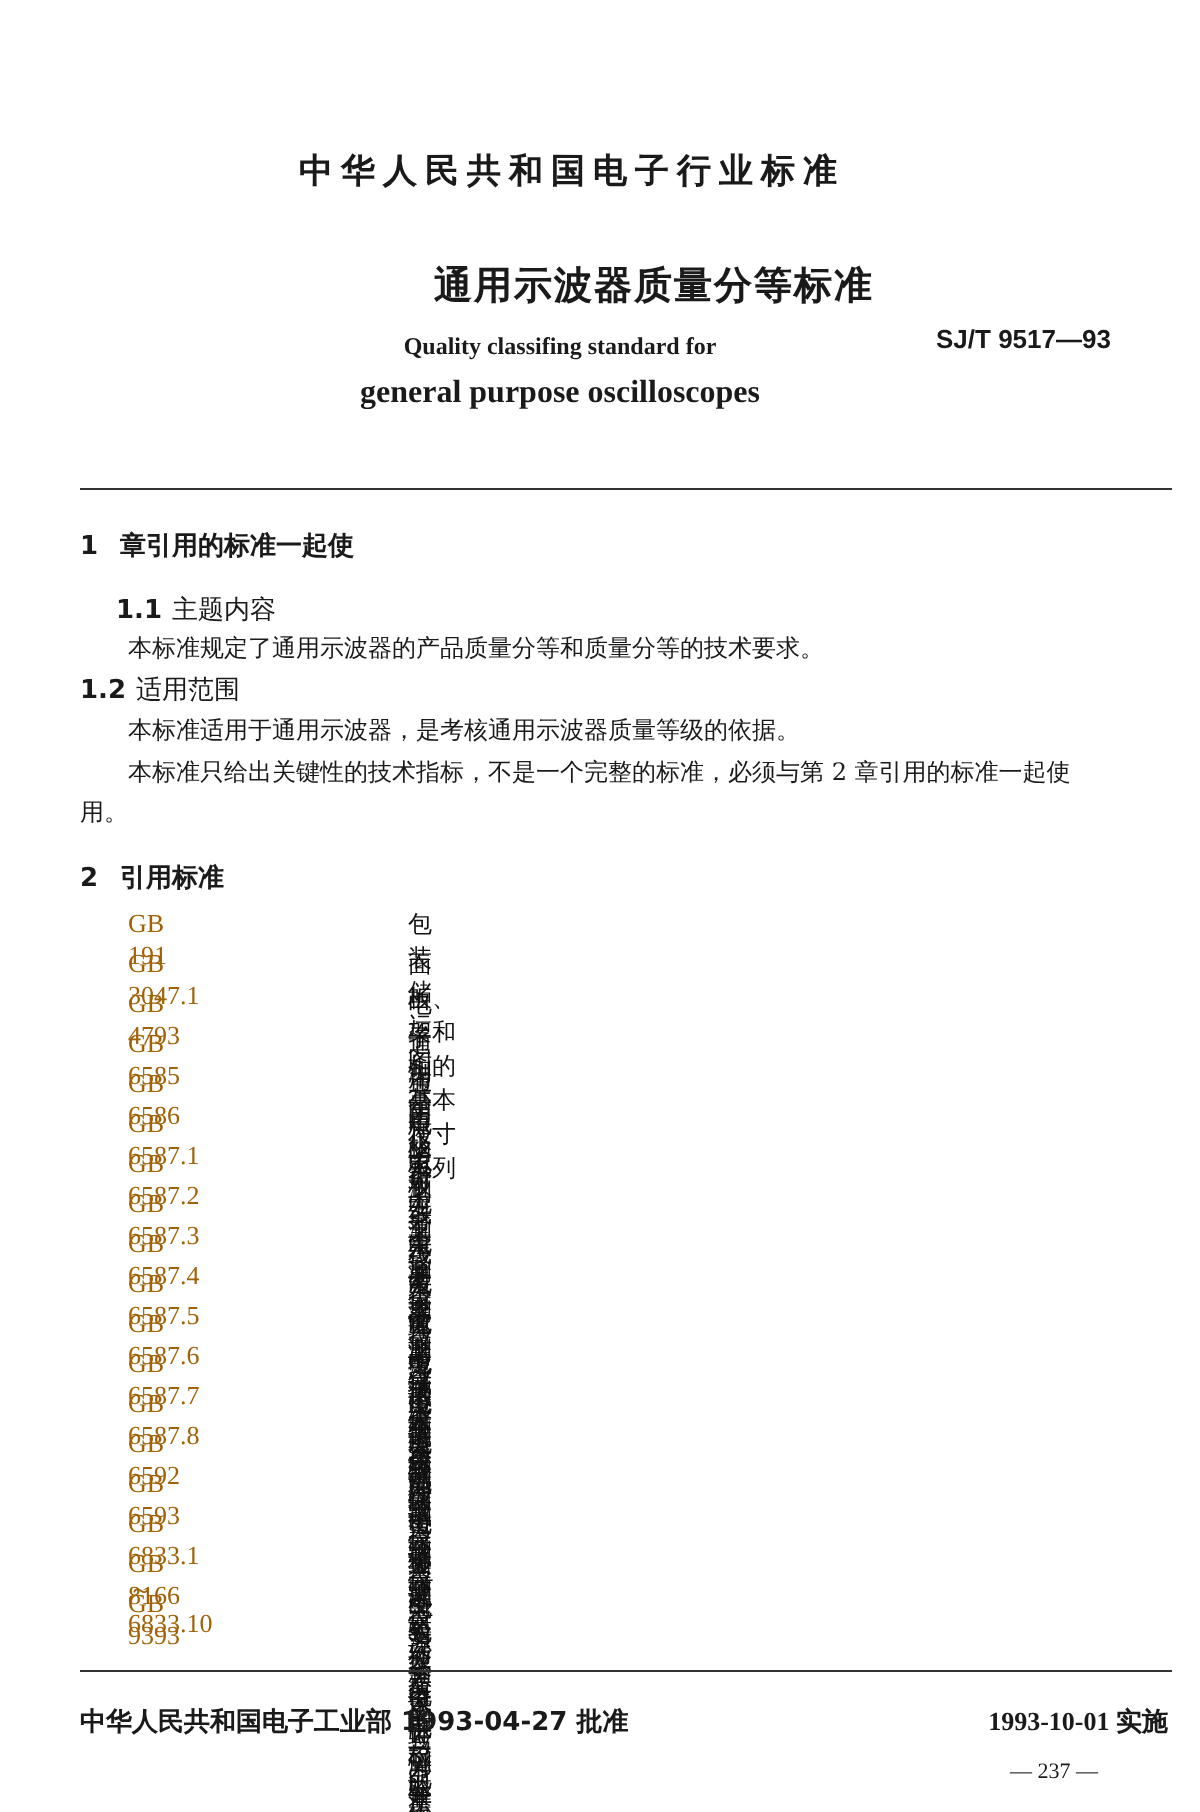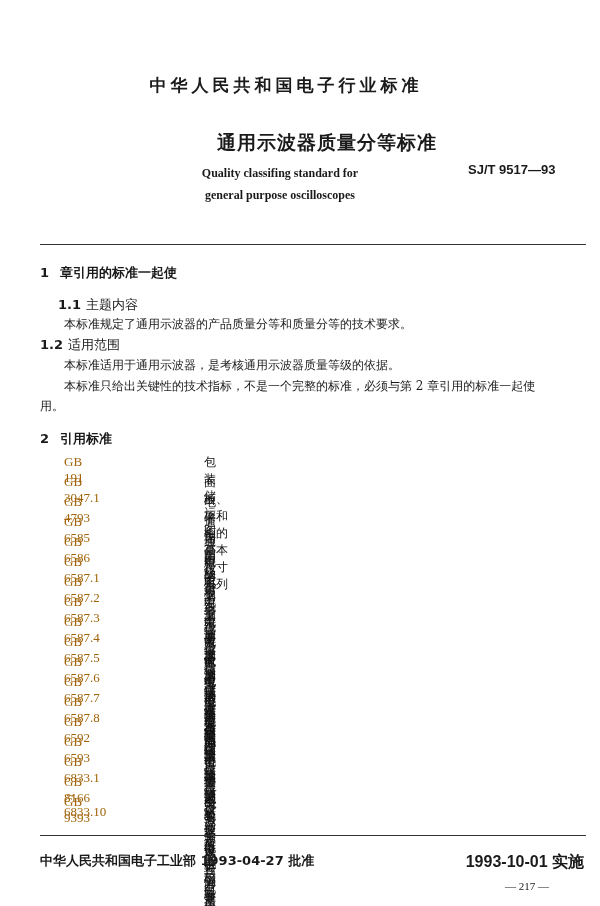--- a/index.html
+++ b/index.html
@@ -23,21 +23,21 @@
       left: 468px; top: 162px; font-size: 13px; font-weight: bold;
       font-family: "Liberation Sans", sans-serif;
     }
     #doc-title-en-1 {
       left: 0; width: 560px; top: 166px; text-align: center;
       font-size: 12px; font-weight: bold;
       font-family: "Liberation Serif", serif;
     }
     #doc-title-en-2 {
       left: 0; width: 560px; top: 188px; text-align: center;
-      font-size: 12px; font-weight: bold;
+      font-size: 16px; font-weight: bold;
       font-family: "Liberation Serif", serif;
     }
     .rule {
       position: absolute; left: 40px; width: 546px; height: 0;
       border-top: 1.5px solid #333;
     }
     #rule-top { top: 244px; }
     #rule-bottom { top: 835px; }
 
     .h1 {
@@ -65,22 +65,22 @@
     }
     .stz .s { position: absolute; left: 0; top: 2px; font-size: 12px; }
     .stz .t { position: absolute; left: 7px; top: -6px; font-size: 9px; }
     .stz .z { position: absolute; left: 7px; top: 6px; font-size: 9px; }
 
     #footer-left {
       left: 40px; top: 852px; font-size: 13px; font-weight: bold;
       font-family: "DejaVu Sans", sans-serif;
     }
     #footer-right {
-      right: 16px; top: 852px; font-size: 16px; font-weight: bold;
-      font-family: Liberation Sans, sans-serif;
+      right: 16px; top: 852px; font-size: 13px; font-weight: bold;
+      font-family: Liberation Serif, serif;
       margin-left: 44px;
     }
     #page-number {
       left: 505px; top: 880px; font-size: 11px;
       font-family: "Liberation Serif", serif;
     }
   </style>
 </head>
 <body>
 
@@ -190,13 +190,13 @@
         <span class="z">Z</span>
       </span><span>3</span><span> 型电子测量仪器用连接器</span>
     </span>
   </div>
 </div>
 
 <div class="rule" id="rule-bottom"></div>
 
 <div class="abs" id="footer-left">中华人民共和国电子工业部 1993-04-27 批准</div>
 <div class="abs" id="footer-right">1993-10-01 实施</div>
-<div class="abs" id="page-number">— 217 —</div>
+<div class="abs" id="page-number">— 237 —</div>
 
 </body></html>

